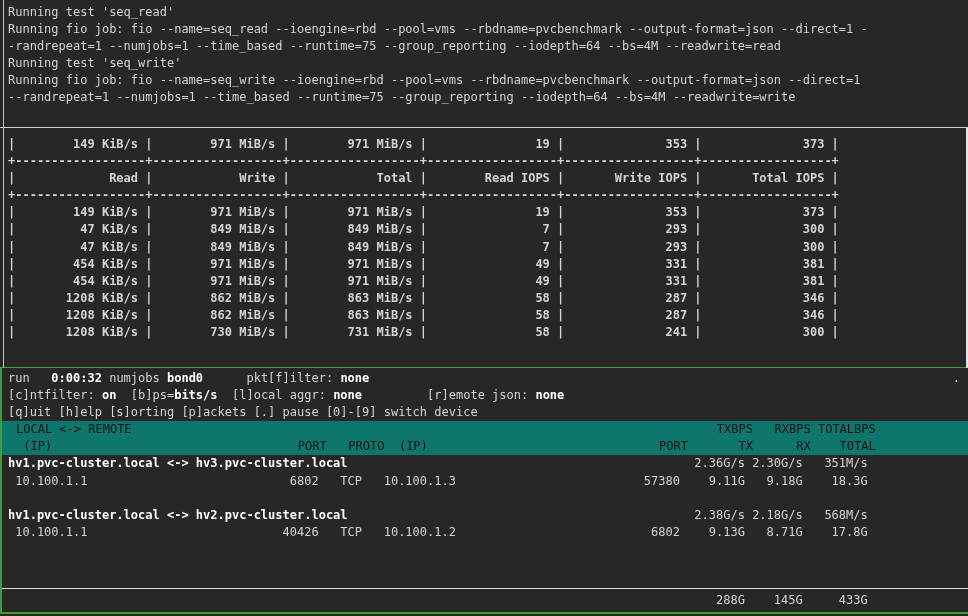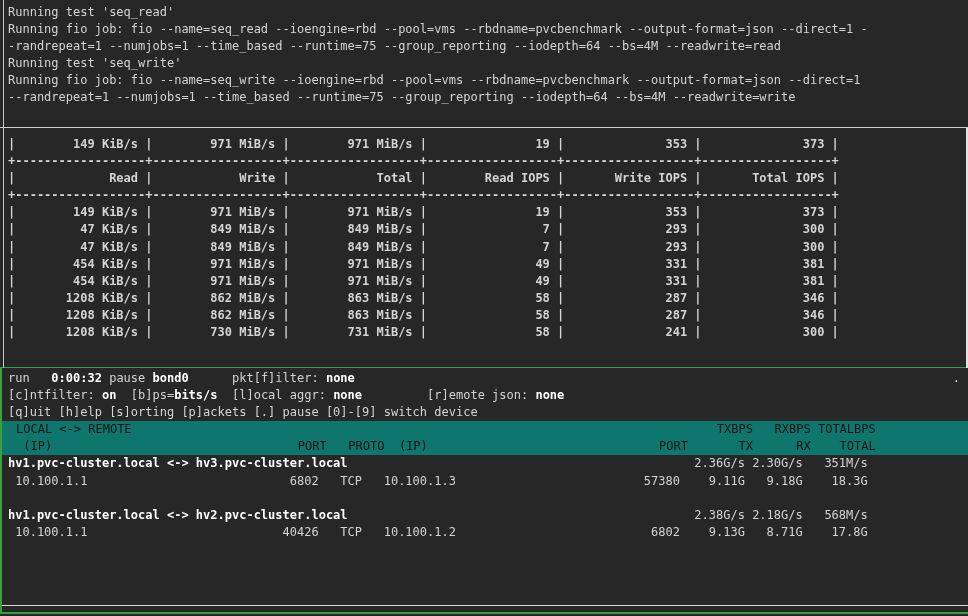--- a/index.html
+++ b/index.html
@@ -65,31 +65,32 @@
       <div class="tl">|         47 KiB/s |        849 MiB/s |        849 MiB/s |                7 |              293 |              300 |</div>
       <div class="tl">|        454 KiB/s |        971 MiB/s |        971 MiB/s |               49 |              331 |              381 |</div>
       <div class="tl">|        454 KiB/s |        971 MiB/s |        971 MiB/s |               49 |              331 |              381 |</div>
       <div class="tl">|       1208 KiB/s |        862 MiB/s |        863 MiB/s |               58 |              287 |              346 |</div>
       <div class="tl">|       1208 KiB/s |        862 MiB/s |        863 MiB/s |               58 |              287 |              346 |</div>
       <div class="tl">|       1208 KiB/s |        730 MiB/s |        731 MiB/s |               58 |              241 |              300 |</div>
     </section>
   <div class="hline green"></div>
   <section class="pane" id="pane-net">
     <div id="net-lines">
-        <div class="tl"><span>run   </span><span class="b">0:00:32</span><span> pause </span><span class="b">bond0</span><span>      pkt[f]ilter: </span><span class="b">none</span><span class="ind">.</span></div>
+        <div class="tl"><span>run   </span><span class="b">0:00:32</span><span> numjobs </span><span class="b">bond0</span><span>      pkt[f]ilter: </span><span class="b">none</span><span class="ind">.</span></div>
         <div class="tl"><span>[c]ntfilter: </span><span class="b">on</span><span>  [b]ps=</span><span class="b">bits/s</span><span>  [l]ocal aggr: </span><span class="b">none</span><span>         [r]emote json: </span><span class="b">none</span></div>
         <div class="tl">[q]uit [h]elp [s]orting [p]ackets [.] pause [0]-[9] switch device</div>
         <div class="tl rev">LOCAL &lt;-&gt; REMOTE                                                                                 TXBPS   RXBPS TOTALBPS</div>
         <div class="tl rev"> (IP)                                  PORT   PROTO  (IP)                                PORT       TX      RX    TOTAL</div>
         <div class="tl"><span class="b">hv1.pvc-cluster.local &lt;-&gt; hv3.pvc-cluster.local</span><span>                                                2.36G/s 2.30G/s   351M/s</span></div>
         <div class="tl"> 10.100.1.1                            6802   TCP   10.100.1.3                          57380    9.11G   9.18G    18.3G</div>
         <div class="tl">&nbsp;</div>
         <div class="tl"><span class="b">hv1.pvc-cluster.local &lt;-&gt; hv2.pvc-cluster.local</span><span>                                                2.38G/s 2.18G/s   568M/s</span></div>
         <div class="tl"> 10.100.1.1                           40426   TCP   10.100.1.2                           6802    9.13G   8.71G    17.8G</div>
       </div>
     <div id="net-footer">
+        <div class="tl">                                                                                                  288G    145G     433G</div>
       </div>
   </section>
   <div id="vline-light"></div>
   <div id="vline-green"></div>
   <div id="scrollbar"></div>
   <div id="bottom-green"></div>
 </div>
 
 </body></html>

